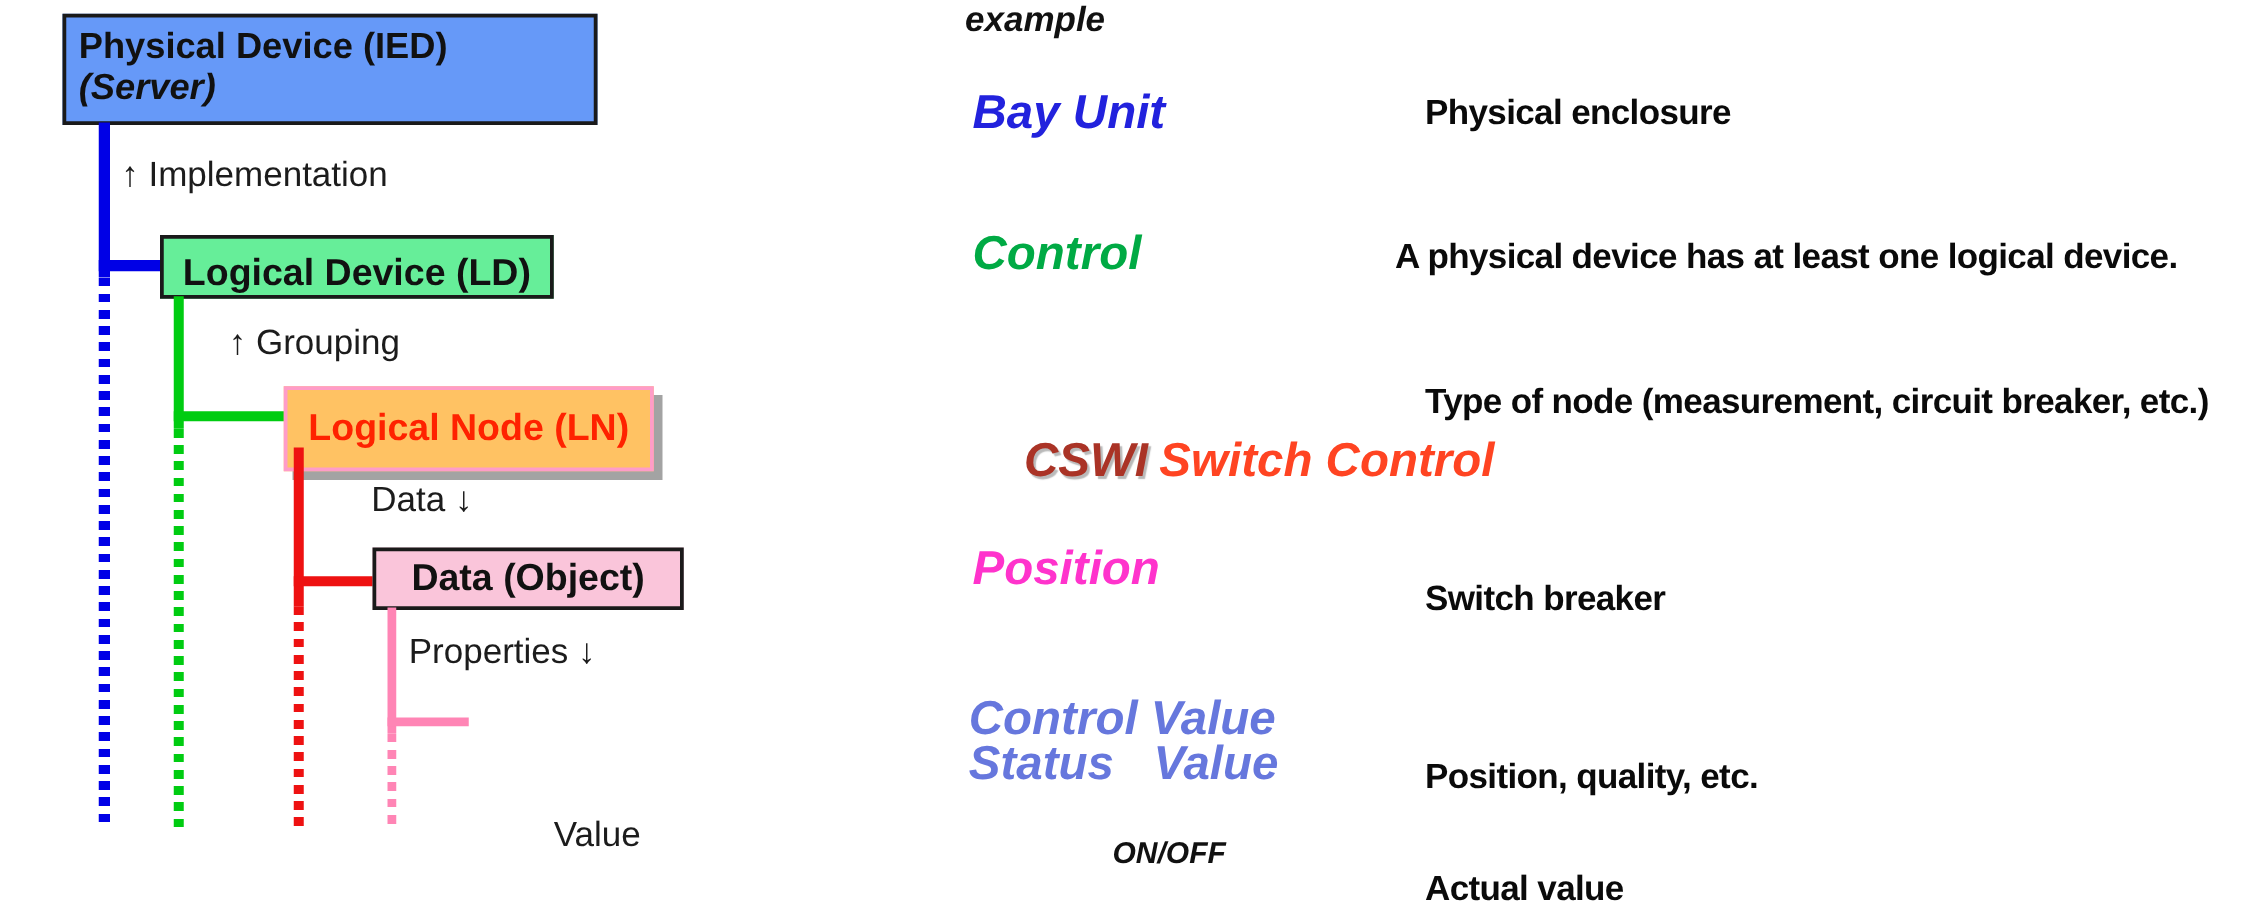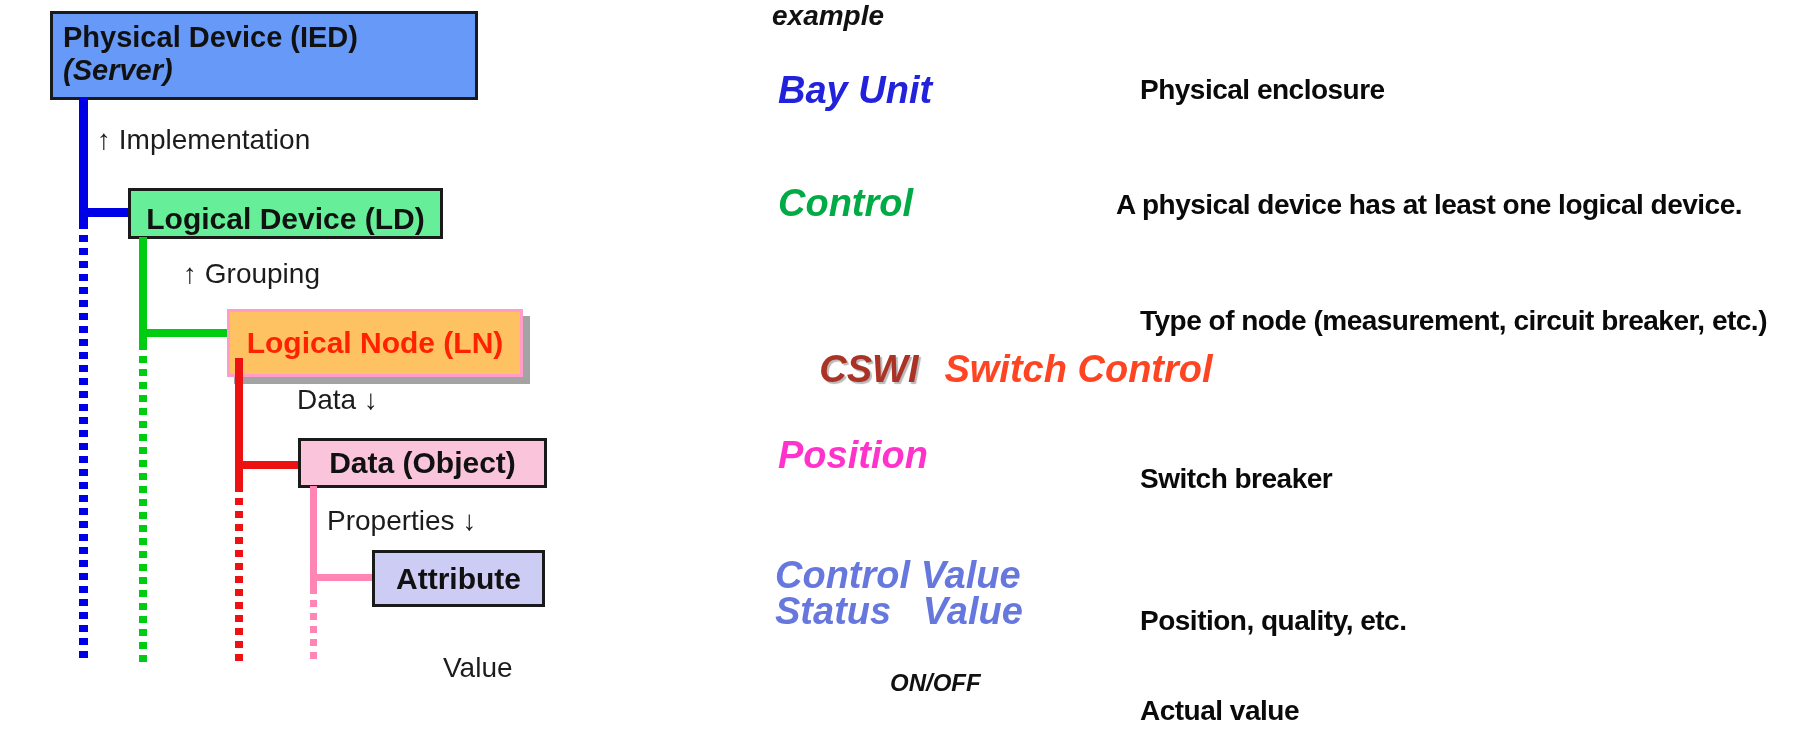--- a/index.html
+++ b/index.html
@@ -35,21 +35,21 @@
   }
   .ex{
     position:absolute;font-size:38px;font-weight:bold;font-style:italic;
     white-space:pre;line-height:36px;
   }
   .desc{
     position:absolute;font-size:28px;font-weight:bold;color:#0a0a0a;
     line-height:35px;letter-spacing:-0.5px;white-space:nowrap;
   }
   .desc.wrap{white-space:normal;width:685px;}
-  .cswi-first{color:var(--txt-cswi);text-shadow:2px 2px 1px #b9b9b9;margin-right:26px;}
+  .cswi-first{color:var(--txt-cswi);text-shadow:2px 2px 1px #b9b9b9;margin-right:9px;}
   .cswi-rest{color:var(--txt-switch);}
 </style>
 </head>
 <body>
 
 <div class="stage">
 
   <div class="box blue multiline" style="left:50px;top:11px;width:428px;height:89px;">
     <div class="l1">Physical Device (IED)</div>
     <div class="l2">(Server)</div>
@@ -84,23 +84,20 @@
   <div class="box pink" style="left:298px;top:438px;width:249px;height:50px;">
     <span>Data (Object)</span>
   </div>
 
   <div class="vline" style="left:310px;top:486px;width:7px;height:101px;color:var(--line-pink);"></div>
   <div class="hline" style="left:310px;top:574px;width:65px;height:7px;color:var(--line-pink);"></div>
   <div class="vdot" style="left:310px;top:587px;width:7px;height:75px;color:var(--line-pink);"></div>
 
   <div class="lbl" style="left:327px;top:504px;">Properties ↓</div>
 
-  <div class="box lavender" style="left:372px;top:550px;width:173px;height:57px;">
-    <span>Attribute</span>
-  </div>
 
   <div class="lbl" style="left:443px;top:651px;">Value</div>
 
   <div class="ex" style="left:772px;top:-2px;color:#111;font-size:28px;">example</div>
 
   <div class="ex" style="left:778px;top:72px;color:var(--txt-blue);">Bay Unit</div>
 
   <div class="ex" style="left:778px;top:185px;color:var(--txt-green);">Control</div>
 
   <div class="ex" style="left:777px;top:315px;">

